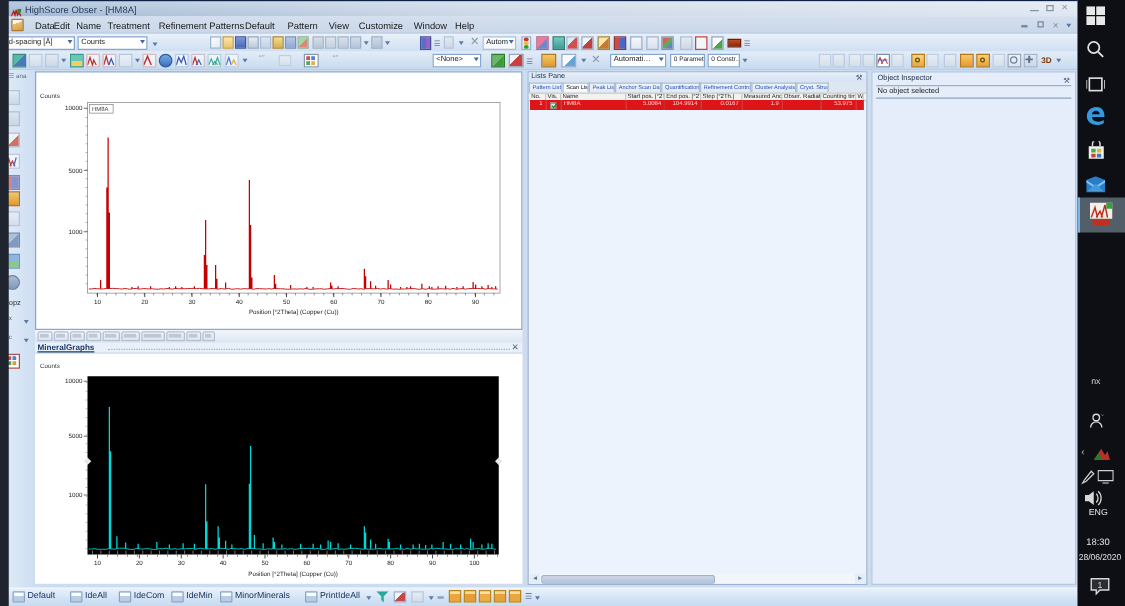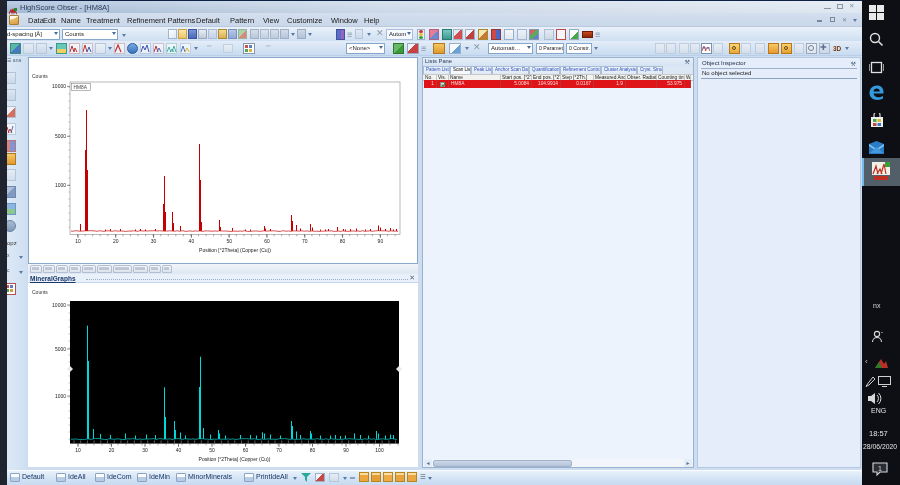--- a/index.html
+++ b/index.html
@@ -651,19 +651,19 @@
       </svg>
 <svg style="position:absolute;left:16px;top:376px" width="13" height="11">
         <rect x="0.5" y="0.5" width="12" height="8" stroke="#d0d0d0" stroke-width="1" fill="none"></rect>
         <line x1="4" y1="10.5" x2="9" y2="10.5" stroke="#d0d0d0" stroke-width="1"></line>
       </svg>
 <svg style="position:absolute;left:6px;top:392px" width="14" height="13">
         <path d="M0,4 L3,4 L7,1 L7,12 L3,9 L0,9 Z" fill="#d8d8d8"></path>
         <path d="M9,3 A5,5 0 0 1 9,10 M10.5,1 A7.5,7.5 0 0 1 10.5,12" stroke="#d8d8d8" stroke-width="1" fill="none"></path>
       </svg>
 <span class="tw" style="left:9px;top:407px;font-size:7px">ENG</span>
-<span class="tw" style="left:7px;top:429px;font-size:7.5px">18:57</span>
+<span class="tw" style="left:7px;top:429px;font-size:7.5px">18:30</span>
 <span class="tw" style="left:1px;top:443px;font-size:6.8px">28/06/2020</span>
 <svg style="position:absolute;left:10px;top:462px" width="16" height="15">
         <path d="M1,1 L15,1 L15,10 L8,10 L5,13 L5,10 L1,10 Z" stroke="#d8d8d8" stroke-width="1.1" fill="#2a2d33"></path>
         <text x="6" y="8.5" font-size="7" fill="#d8d8d8">1</text>
       </svg>
 </div>
 </div>
 </body></html>

